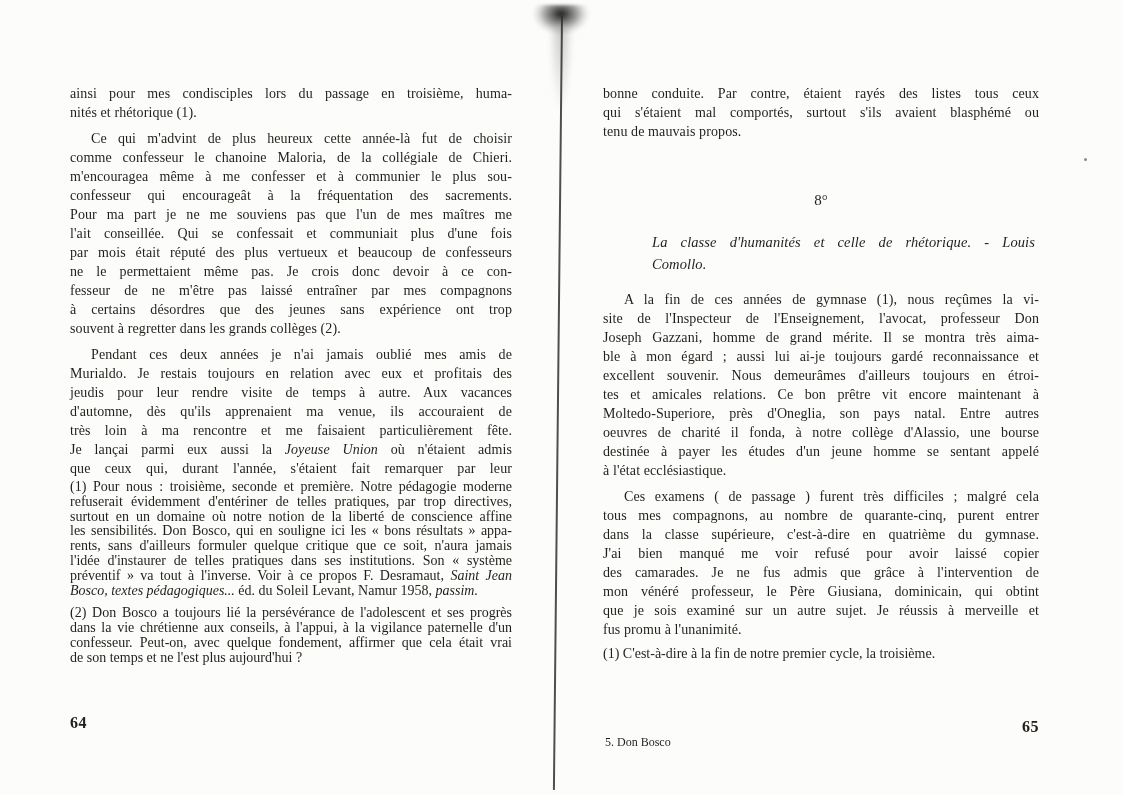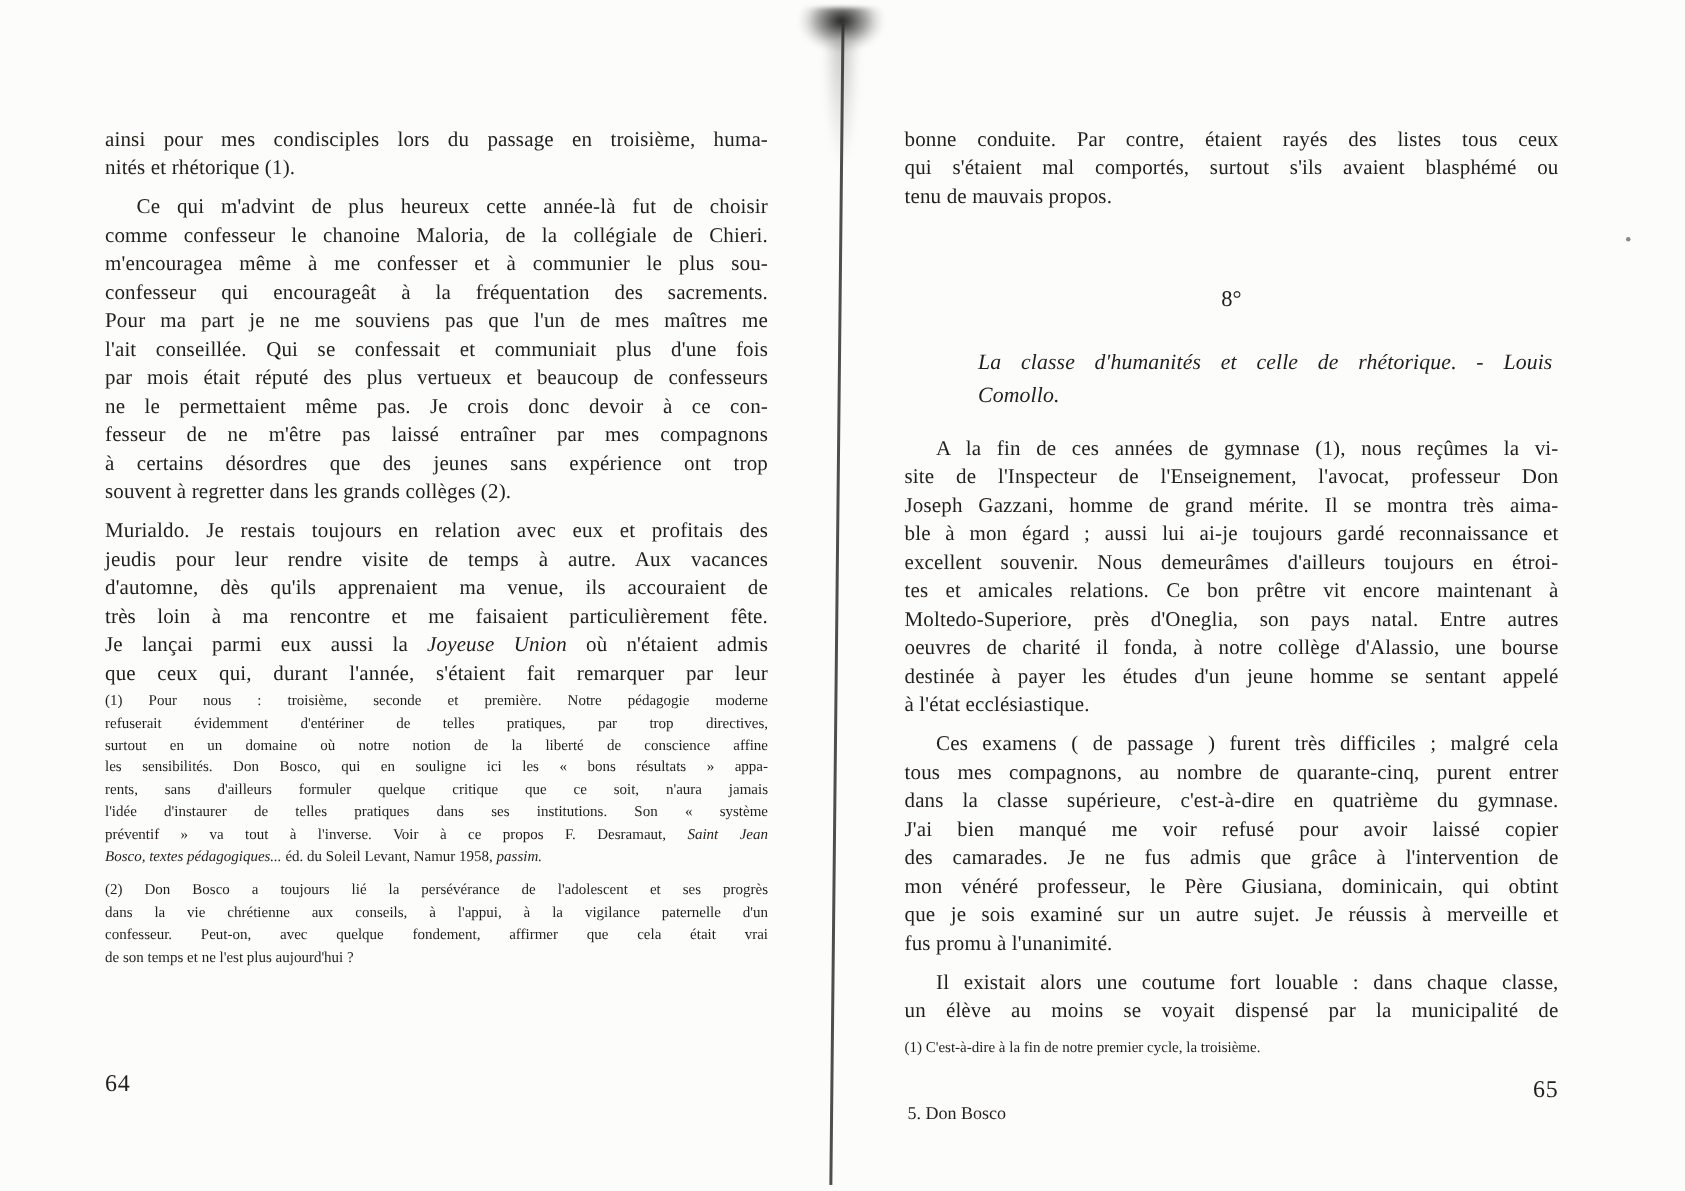--- a/index.html
+++ b/index.html
@@ -52,30 +52,31 @@
   .block-subtitle {
     margin: 0 0 15px 0;
     padding-left: 49px;
     padding-right: 4px;
     font-size: 14.5px;
     line-height: 21.5px;
   }
 
   .footnotes {
     margin-top: 2px;
-    font-size: 10px;
+    font-size: 14px;
     line-height: 14.8px;
   }
   .block-footnote + .block-footnote { margin-top: 8px; }
   .page-right .footnotes { margin-top: 8px; }
 
   .page-number {
     position: absolute;
     font-size: 16px;
     letter-spacing: 0.5px;
+    font-weight: bold;
   }
   .page-number-left  { left: 0; top: 630px; }
   .page-number-right { right: 0; top: 634px; }
 
   .book-signature {
     position: absolute;
     left: 2px;
     top: 651px;
     font-size: 12px;
   }
@@ -146,20 +147,21 @@
           <div class="line"><span>confesseur qui encourageât à la fréquentation des sacrements.</span></div>
           <div class="line"><span>Pour ma part je ne me souviens pas que l'un de mes maîtres me</span></div>
           <div class="line"><span>l'ait conseillée. Qui se confessait et communiait plus d'une fois</span></div>
           <div class="line"><span>par mois était réputé des plus vertueux et beaucoup de confesseurs</span></div>
           <div class="line"><span>ne le permettaient même pas. Je crois donc devoir à ce con-</span></div>
           <div class="line"><span>fesseur de ne m'être pas laissé entraîner par mes compagnons</span></div>
           <div class="line"><span>à certains désordres que des jeunes sans expérience ont trop</span></div>
           <div class="line no-stretch"><span>souvent à regretter dans les grands collèges (2).</span></div>
         </div>
         <div class="block block-paragraph">
+          <div class="line indent"><span>Pendant ces deux années je n'ai jamais oublié mes amis de</span></div>
           <div class="line"><span>Murialdo. Je restais toujours en relation avec eux et profitais des</span></div>
           <div class="line"><span>jeudis pour leur rendre visite de temps à autre. Aux vacances</span></div>
           <div class="line"><span>d'automne, dès qu'ils apprenaient ma venue, ils accouraient de</span></div>
           <div class="line"><span>très loin à ma rencontre et me faisaient particulièrement fête.</span></div>
           <div class="line"><span>Je lançai parmi eux aussi la </span><span class="italic">Joyeuse Union</span><span> où n'étaient admis</span></div>
           <div class="line"><span>que ceux qui, durant l'année, s'étaient fait remarquer par leur</span></div>
         </div>
       </div>
     <div class="footnotes">
         <div class="block block-footnote">
@@ -211,24 +213,20 @@
         <div class="block block-paragraph">
           <div class="line indent"><span>Ces examens ( de passage ) furent très difficiles ; malgré cela</span></div>
           <div class="line"><span>tous mes compagnons, au nombre de quarante-cinq, purent entrer</span></div>
           <div class="line"><span>dans la classe supérieure, c'est-à-dire en quatrième du gymnase.</span></div>
           <div class="line"><span>J'ai bien manqué me voir refusé pour avoir laissé copier</span></div>
           <div class="line"><span>des camarades. Je ne fus admis que grâce à l'intervention de</span></div>
           <div class="line"><span>mon vénéré professeur, le Père Giusiana, dominicain, qui obtint</span></div>
           <div class="line"><span>que je sois examiné sur un autre sujet. Je réussis à merveille et</span></div>
           <div class="line no-stretch"><span>fus promu à l'unanimité.</span></div>
         </div>
-        <div class="block block-paragraph">
-          <div class="line indent"><span>Il existait alors une coutume fort louable : dans chaque classe,</span></div>
-          <div class="line"><span>un élève au moins se voyait dispensé par la municipalité de</span></div>
-        </div>
       </div>
     <div class="footnotes">
         <div class="block block-footnote">
           <div class="line no-stretch"><span>(1) C'est-à-dire à la fin de notre premier cycle, la troisième.</span></div>
         </div>
       </div>
     <div class="page-number page-number-right">65</div>
     <div class="book-signature">5. Don Bosco</div>
   </div>
 

